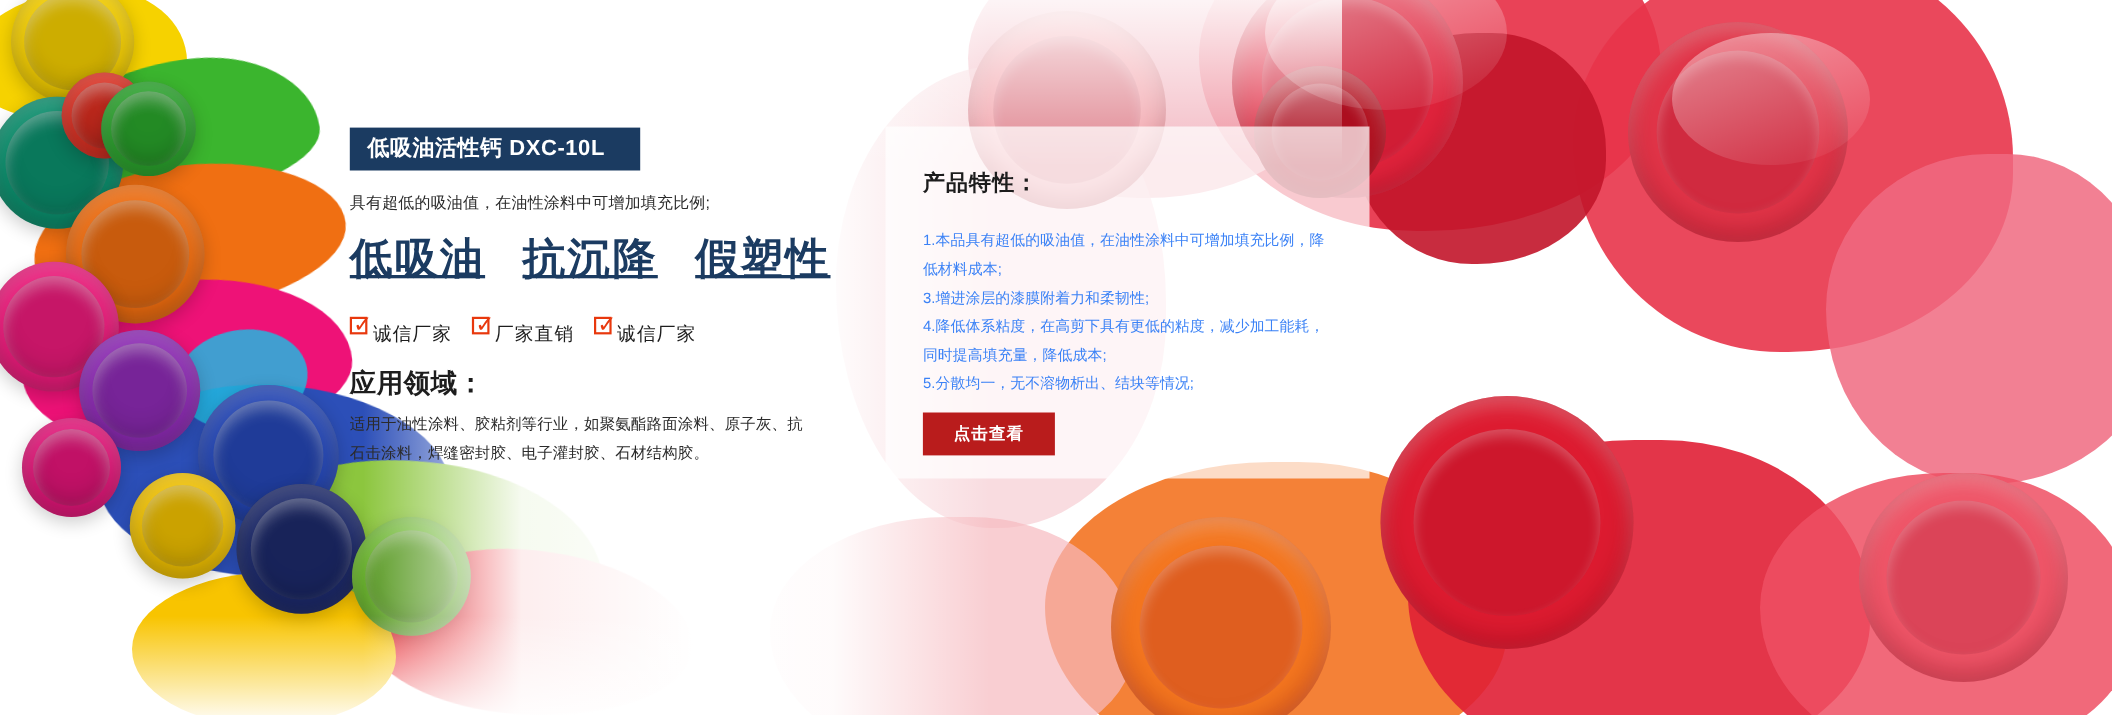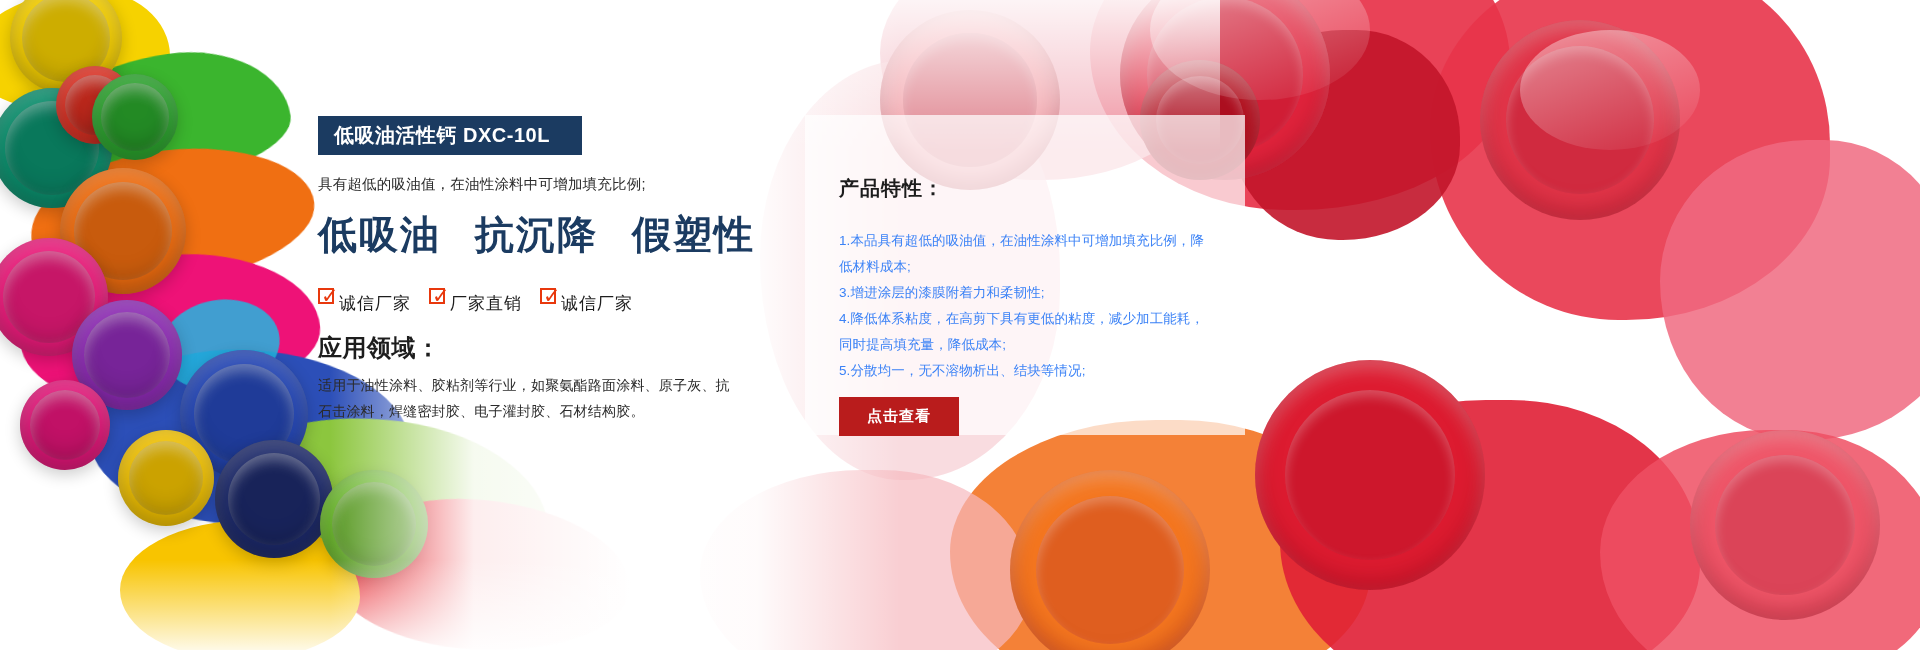--- a/index.html
+++ b/index.html
@@ -46,21 +46,21 @@
   }
 
   .sub-line{
     margin-top:20px; font-size:14.5px; color:#2b2b2b; font-weight:500;
     letter-spacing:.2px; white-space:nowrap;
   }
 
   .keywords{
     margin-top:14px; display:flex; gap:34px; align-items:baseline;
     color:#1b3b61; font-family:"Liberation Serif","DejaVu Serif",serif;
-    font-size:39px; font-weight:bold; letter-spacing:2px; white-space:nowrap;
+    font-size:39px; font-weight:bold; letter-spacing:2px; white-space:nowrap;text-decoration:underline;
   }
 
   .check-row{ margin-top:14px; display:flex; gap:18px; align-items:center; white-space:nowrap; }
   .check-item{ display:flex; align-items:center; gap:5px; }
   .cbox{
     width:16px; height:16px; border:2px solid #e8380d; position:relative; flex:none; background:#fff;
   }
   .cbox .tick{
     position:absolute; left:1px; top:-3px; width:20px; height:18px;
     color:#e8380d; font-size:21px; line-height:18px; font-weight:bold;
@@ -75,21 +75,21 @@
   }
   .field-desc{
     margin-top:9px; font-size:14px; color:#2b2b2b; line-height:1.85; width:418px;
     letter-spacing:.2px;
   }
 
   
   #right-panel{
     position:absolute; left:805px; top:115px; width:440px; height:320px;
     background:rgba(255,255,255,.72);
-    padding:60px 34px 0 34px;
+    padding:38px 34px 0 34px;
   }
   .panel-head{ font-size:20px; font-weight:bold; color:#1d1d1d; letter-spacing:1px; }
   .feat-list{ margin-top:26px; list-style:none; }
   .feat-list li{
     font-size:13.5px; color:#3b82f6; line-height:1.92; letter-spacing:.1px;
   }
   .cta{
     margin-top:14px; display:inline-block;
     background:#b91c1c; color:#ffffff; border:none;
     font-family:"Liberation Sans","DejaVu Sans",sans-serif;

